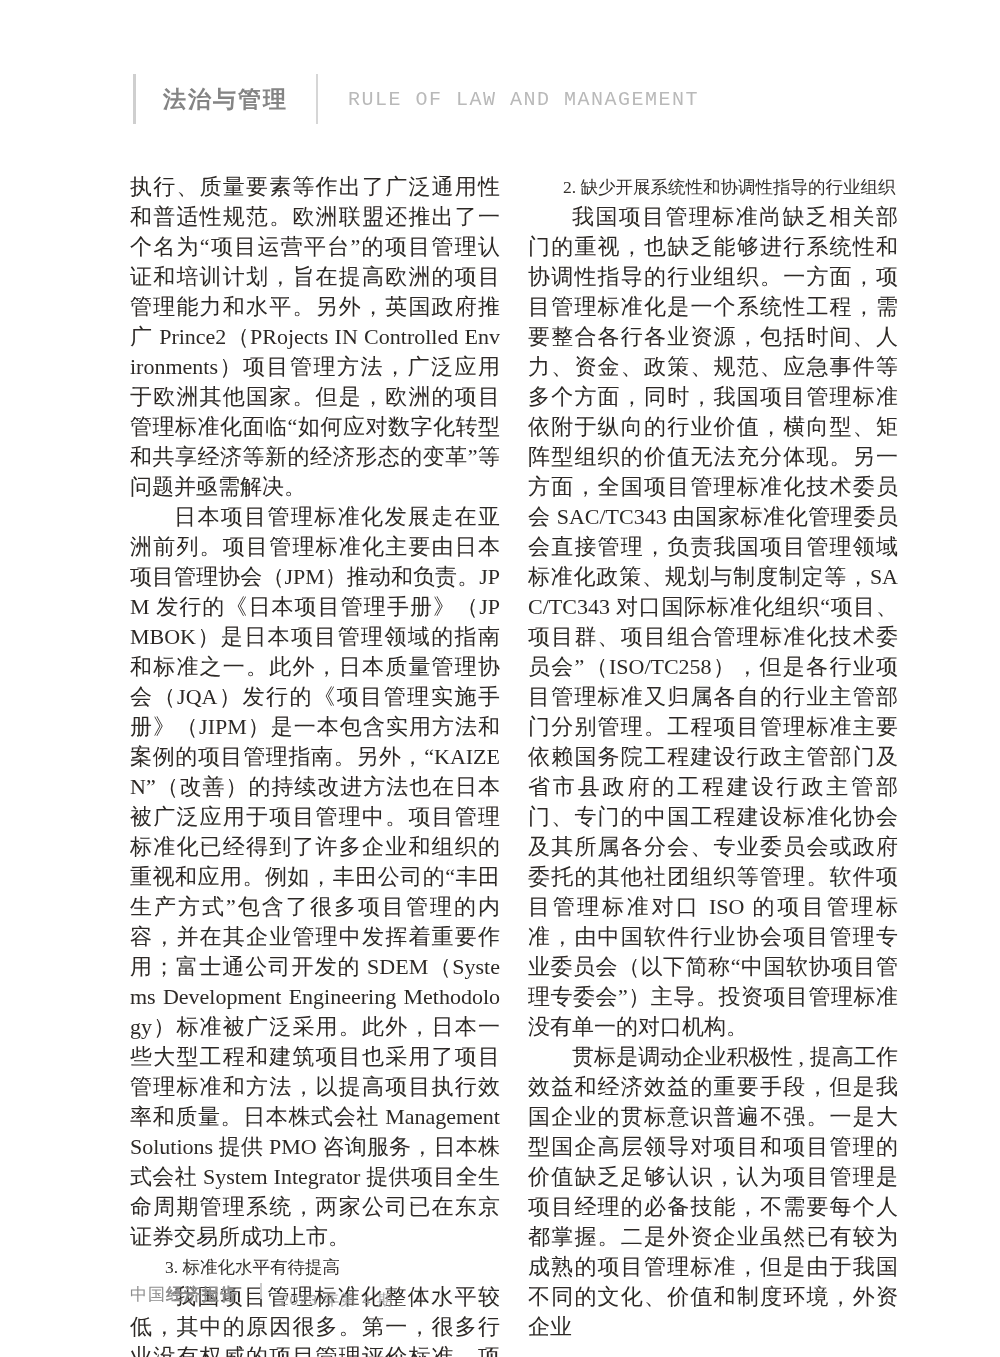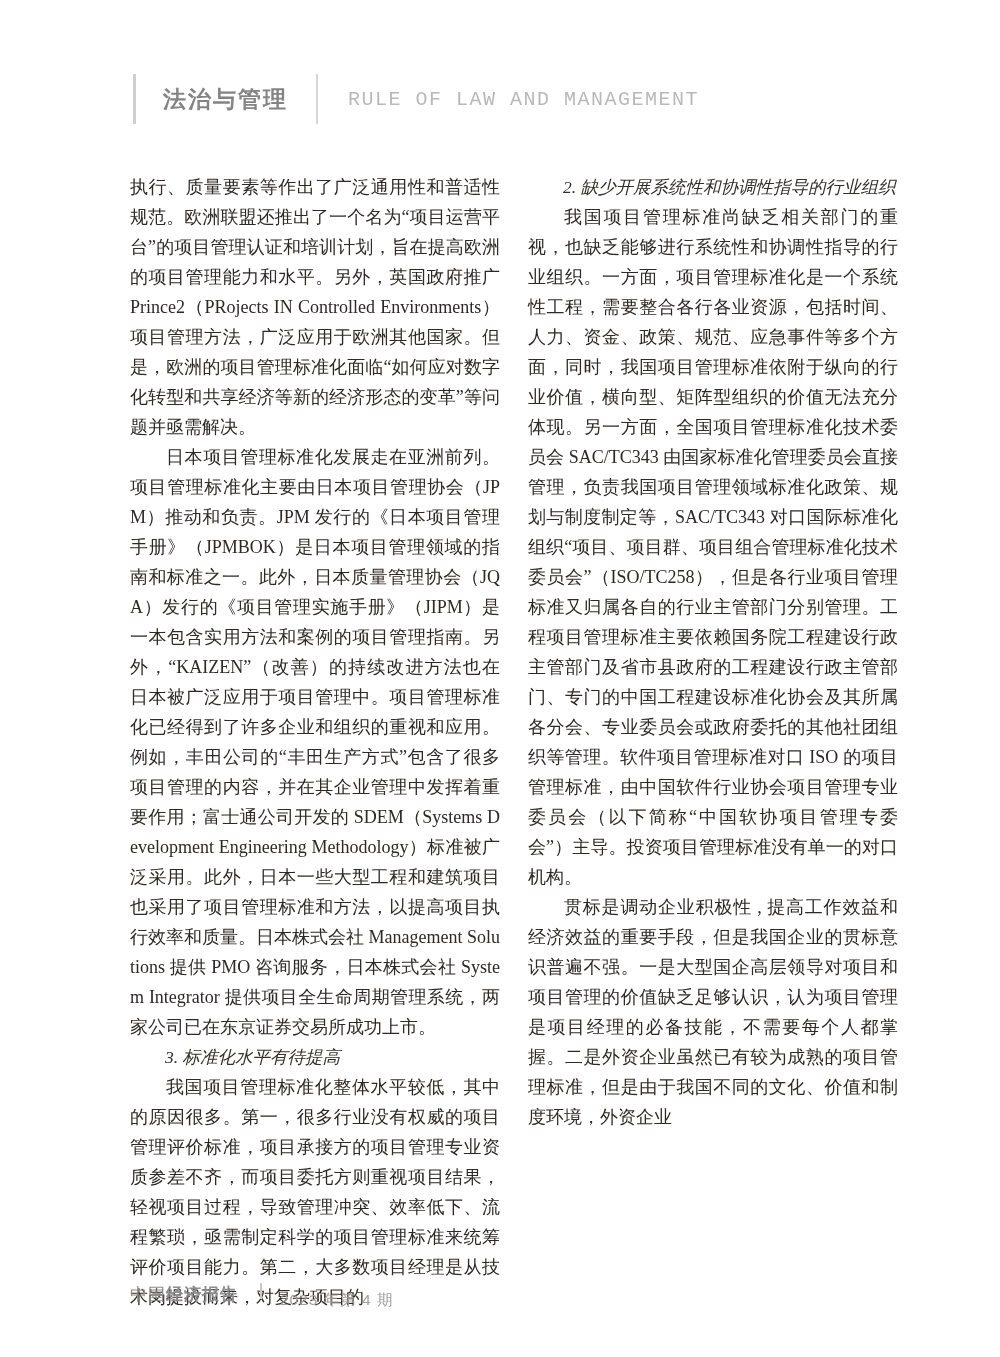--- a/index.html
+++ b/index.html
@@ -28,35 +28,34 @@
     font-size:20px;letter-spacing:1.5px;color:#b9b9b9;
   }
   
   .main{
     position:absolute;top:172px;left:130px;
     display:flex;gap:28px;
   }
   .col{width:370px;}
   .blk{
     margin:0;
-    font-size:18px;line-height:30px;
+    font-size:22px;line-height:30px;
     text-align:justify;text-justify:inter-ideograph;
     color:#2d2926;
     word-break:break-all;
   }
   .blk.continuation{text-indent:0;}
   .blk.normal{text-indent:2em;}
   .blk.heading-bold{
     text-indent:2em;
     font-family:"Liberation Sans","DejaVu Sans",sans-serif;
     font-weight:700;color:#1c1c1c;
   }
   .blk.heading-kaiti{
     text-indent:2em;
-    font-style:italic;
     font-size:17.5px;color:#33302c;
   }
   
   .footer{
     position:absolute;top:1283px;left:130px;
     display:flex;height:24px;
     font-family:"Liberation Sans","DejaVu Sans",sans-serif;
   }
   .journal{font-size:17px;color:#8d8d8d;letter-spacing:1px;}
   .journal .bold{font-weight:700;}

